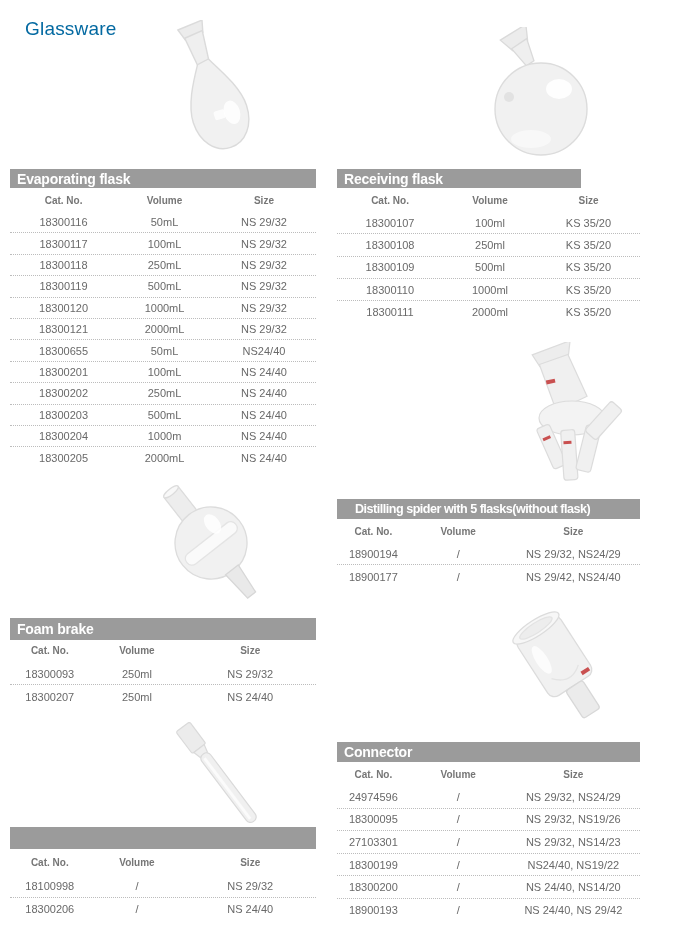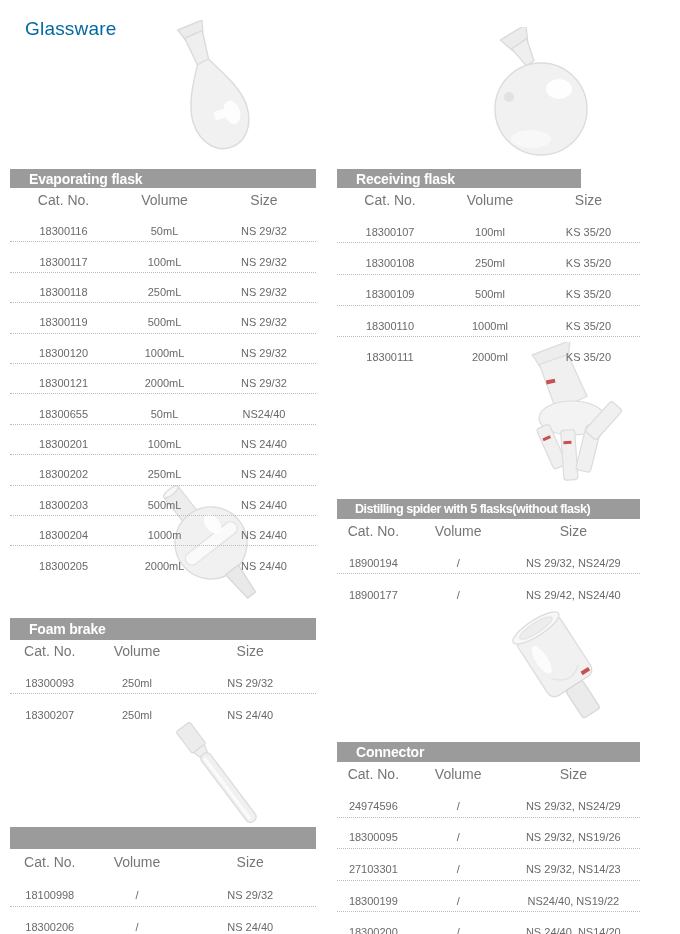--- a/index.html
+++ b/index.html
@@ -9,30 +9,30 @@
     font-family:"Liberation Sans", sans-serif;
   }
   .page-title{
     position:absolute;left:13px;top:6px;margin:12px;
     font-size:19px;font-weight:normal;color:#0369a1;letter-spacing:.2px;
   }
   .photo{position:absolute;}
   .bar{
     position:absolute;background:#9b9b9b;color:#fff;
     display:flex;align-items:center;box-sizing:border-box;
-    padding-left:19px;font-weight:bold;font-size:14px;letter-spacing:-0.2px;
+    padding-left:7px;font-weight:bold;font-size:14px;letter-spacing:-0.2px;
     white-space:nowrap;overflow:hidden;
   }
   .bar.condensed{font-size:12.6px;letter-spacing:-0.5px;padding-left:18px;}
   .table{position:absolute;}
   .thead,.trow{display:grid;align-items:center;text-align:center;}
   .thead{height:var(--hh,24px);}
-  .trow{height:var(--rh,22px);border-bottom:1px dotted #bcbcbc;box-sizing:border-box;margin-top:9px;}
+  .trow{height:var(--rh,22px);border-bottom:1px dotted #bcbcbc;box-sizing:border-box;}
   .tbody .trow:last-child{border-bottom:none;}
-  .hcell{font-size:14px;font-weight:normal;color:#767676;white-space:nowrap;}
+  .hcell{font-size:10px;font-weight:bold;color:#767676;white-space:nowrap;}
   .tcell{font-size:11px;color:#696969;white-space:nowrap;}
   .cols-a .thead,.cols-a .trow{grid-template-columns:35% 31% 34%;}
   .cols-b .thead,.cols-b .trow{grid-template-columns:24% 32% 44%;}
   .cols-c .thead,.cols-c .trow{grid-template-columns:26% 31% 43%;}
 </style>
 </head>
 <body>
 
 <h1 class="page-title">Glassware</h1>
 

